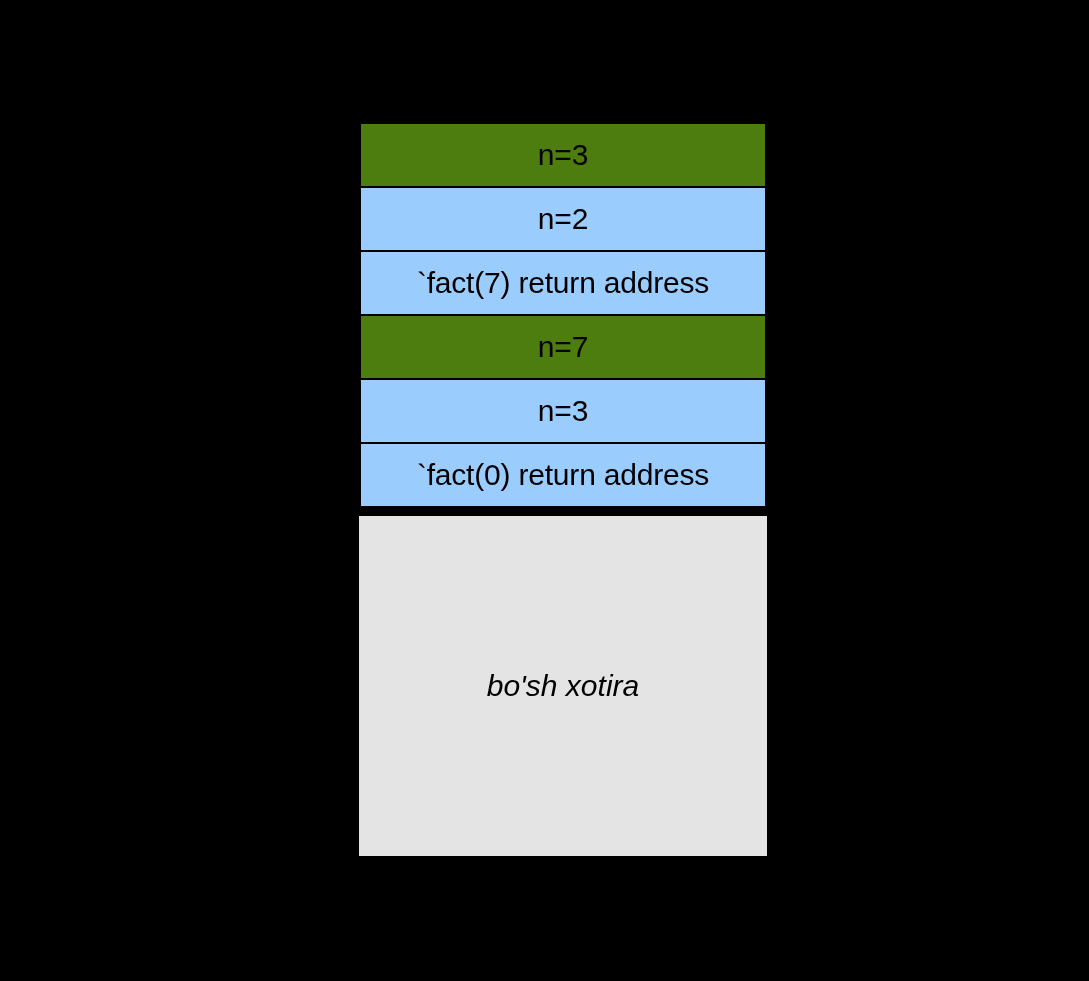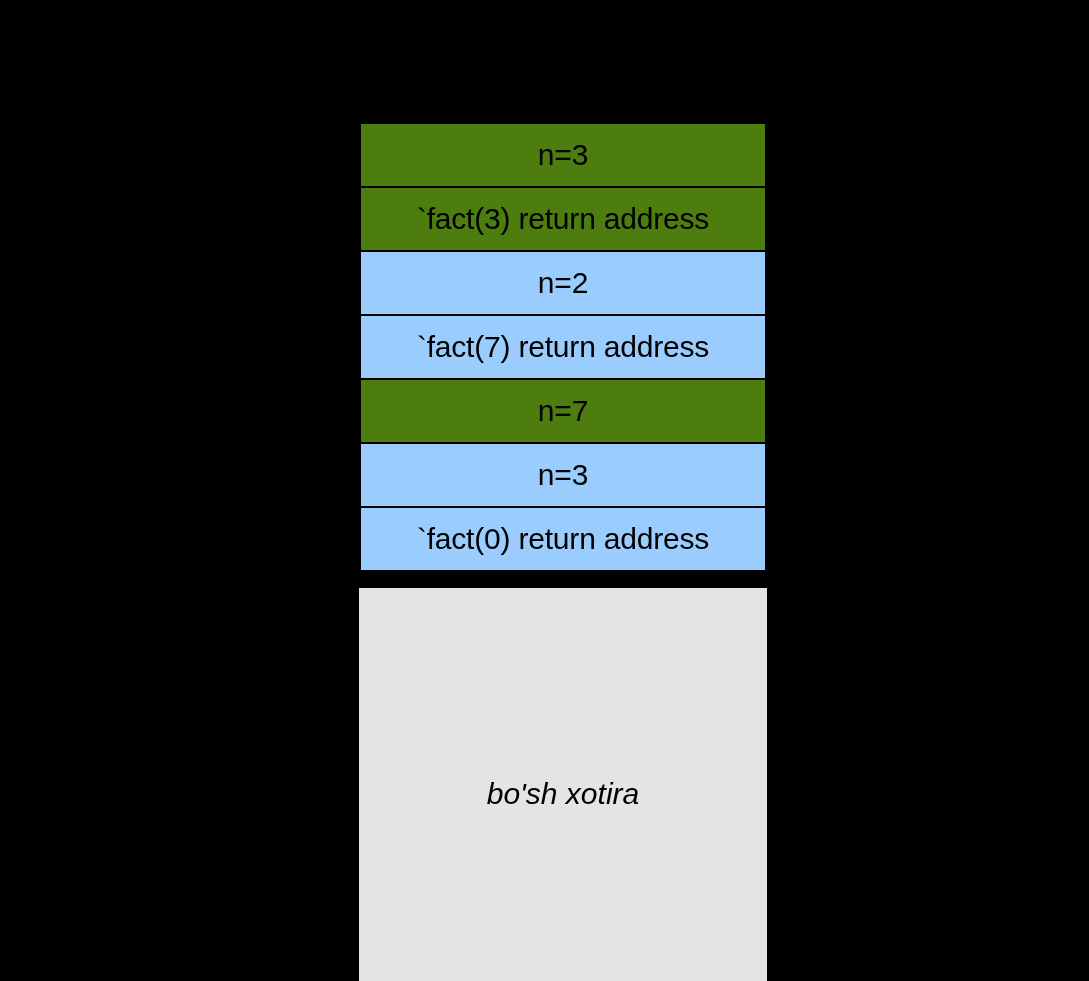--- a/index.html
+++ b/index.html
@@ -40,24 +40,24 @@
   .stack-frame-row:first-child {
     margin-top: 0;
   }
 
   .row-green { background: #4d7c0f; }
   .row-blue  { background: #9acdfd; text-align: right; }
 
   .free-memory-block {
     box-sizing: border-box;
     width: 408px;
-    height: 412px;
+    height: 340px;
     background: #e4e4e4;
     border: none;
-    margin-top: 16px;
+    margin-top: 8px;
     display: flex;
     align-items: center;
     justify-content: center;
   }
   .free-memory-label {
     font-size: 30px;
     font-style: italic;
     color: #000000;
     line-height: 1;
     white-space: nowrap;
@@ -65,23 +65,20 @@
 </style>
 </head>
 <body>
 
 <div id="stack-diagram">
 
   <div class="stack-frame-row row-green">
     <span>n=3</span>
   </div>
 
-  <div class="stack-frame-row row-green">
-    <span>`fact(3) return address</span>
-  </div>
 
   <div class="stack-frame-row row-blue">
     <span>n=2</span>
   </div>
 
   <div class="stack-frame-row row-blue">
     <span>`fact(7) return address</span>
   </div>
 
   <div class="stack-frame-row row-green">

